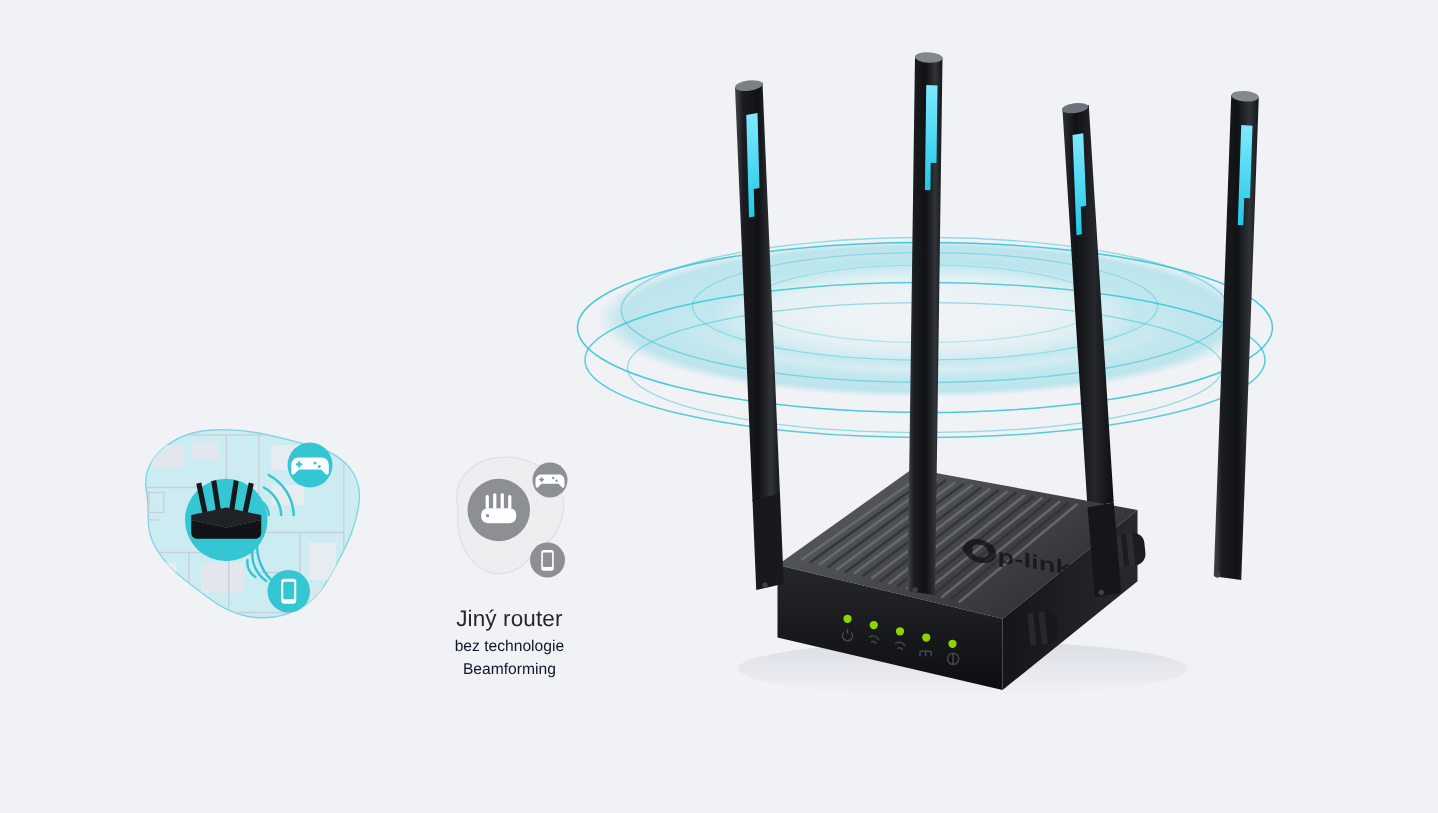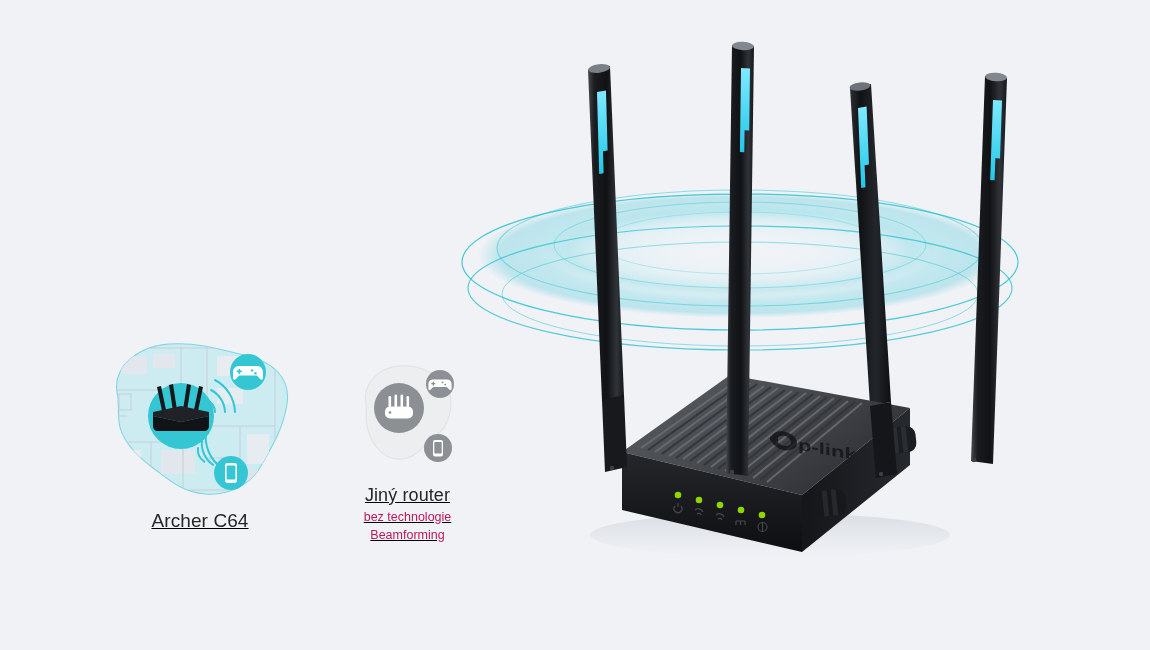--- a/index.html
+++ b/index.html
@@ -20,27 +20,27 @@
     width:400px; height:260px;
   }
   .cmp-item{position:absolute;text-align:center;}
   .cmp-a{left:0px;  top:0px;  width:260px;}
   .cmp-b{left:270px;top:30px; width:135px;}
 
   .art{position:relative;}
   .art-a{width:210px;height:175px;margin:0 auto;}
   .art-b{width:112px;height:120px;margin:0 auto;}
 
-  .cap{margin-top:4px;text-decoration:underline;}
+  .cap{margin-top:4px;}
   .cap-title{
     font-size:19px;color:#262626;letter-spacing:.1px;
     line-height:1.25; font-weight:400;
   }
   .cap-sub{
-    font-size:12.5px;color:#be185d;line-height:1.28;margin-top:2px;
+    font-size:12.5px;color:#0f172a;line-height:1.28;margin-top:2px;
   }
   .cmp-b .cap-title{font-size:18px;}
 
   
   .hero{
     position:absolute;
     left:440px; top:40px;
     width:700px; height:560px;
   }
   svg{display:block;overflow:visible;}
@@ -131,21 +131,20 @@
           <g>
             <circle cx="136" cy="143" r="17" fill="#35c6d4"></circle>
             <g>
               <rect x="130" y="133" width="12" height="20" rx="2.4" fill="#ffffff"></rect>
               <rect x="131.6" y="135.4" width="8.8" height="14" rx="1" fill="#35c6d4"></rect>
             </g>
           </g>
         </svg>
       </div>
       <div class="cap">
-        <div class="cap-title">Archer C64</div>
       </div>
     </div>
 
     <div class="cmp-item cmp-b">
       <div class="art art-b">
         <svg viewBox="0 0 112 120" width="112" height="120">
 
           <path d="M14,44 C10,24 26,8 46,6 C66,4 82,12 92,24
                    C102,36 100,52 94,64 C88,76 78,78 72,86
                    C66,94 54,102 40,98 C26,94 18,80 15,66

